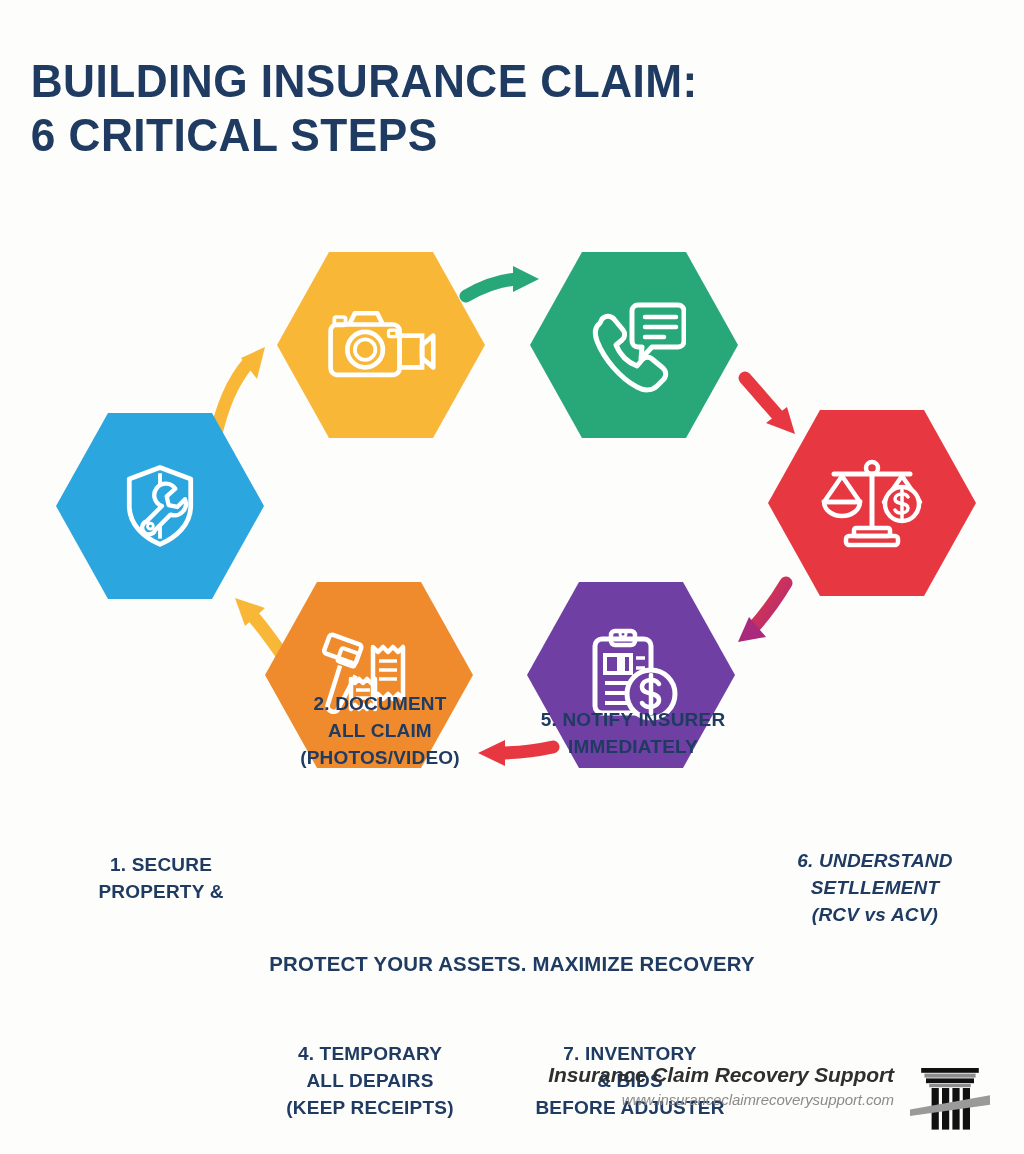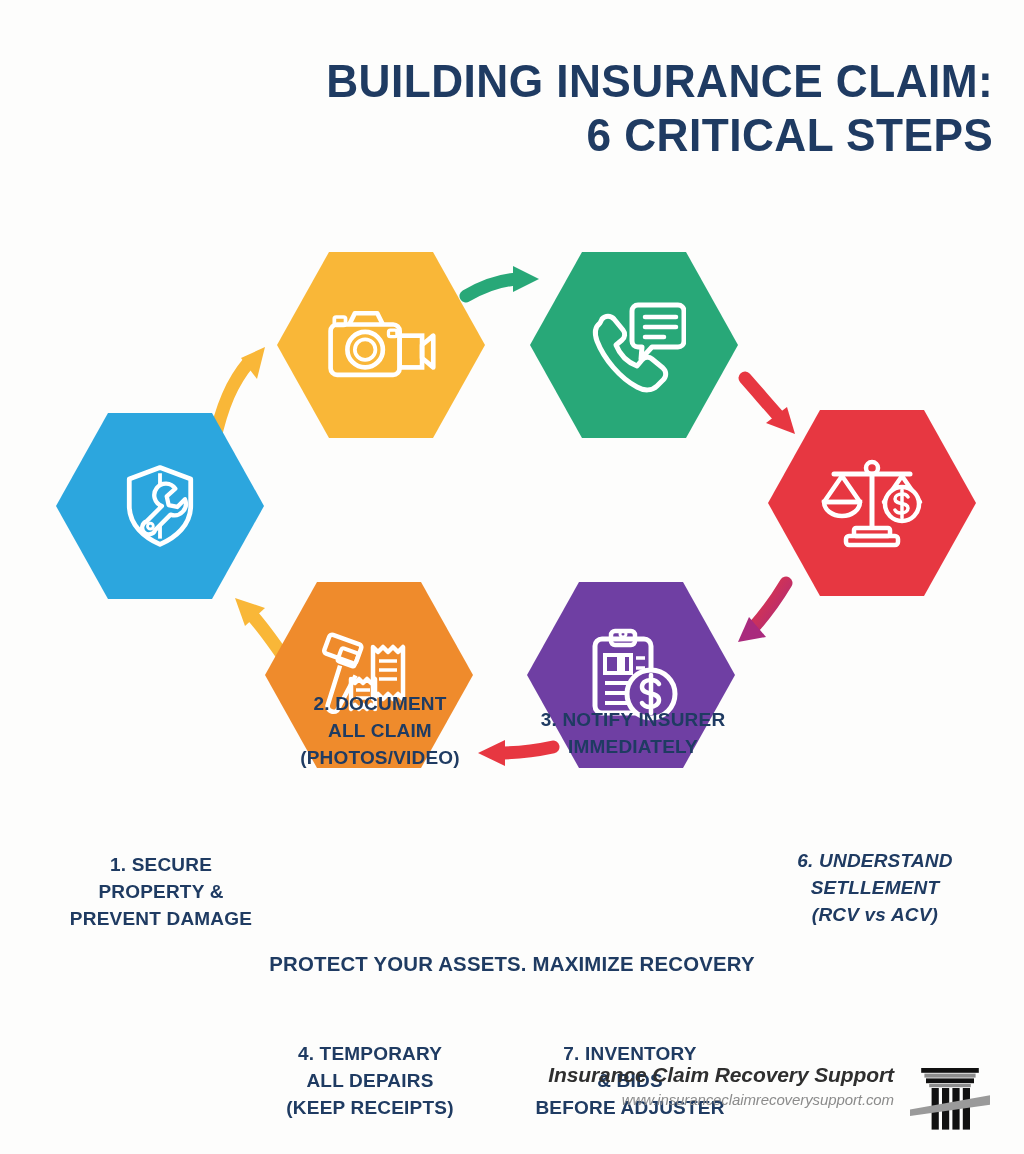--- a/index.html
+++ b/index.html
@@ -19,21 +19,21 @@
     inset: 0;
     background: #fdfdfc;
   }
 
   
   .title-block {
     position: absolute;
     top: 54px;
     left: 0;
     width: 1024px;
-    text-align: right;
+    text-align: left;
   }
   .title-line {
     font-size: 47px;
     line-height: 54px;
     font-weight: bold;
     color: #1f3b62;
     letter-spacing: 0.5px;
     font-family: "Liberation Sans", sans-serif;
     transform: scaleX(0.94);
   }
@@ -266,31 +266,30 @@
         <path d="M88 43 a6 5 0 0 0 -6 -3 c-4 0 -7 2 -7 5 c0 6 13 3 13 9 c0 3 -3 5 -7 5 a6 5 0 0 1 -6 -3" fill="none" stroke="#ffffff" stroke-width="3.5" stroke-linecap="round"></path>
         <line x1="82" y1="36" x2="82" y2="64" stroke="#ffffff" stroke-width="3.5" stroke-linecap="round"></line>
         <rect x="34" y="74" width="36" height="8" rx="2" fill="none" stroke="#ffffff" stroke-width="4.5"></rect>
         <rect x="26" y="82" width="52" height="9" rx="3" fill="none" stroke="#ffffff" stroke-width="4.5"></rect>
       </svg>
     </div>
 
     <div class="label label-1">
       <span>1. SECURE</span>
       <span>PROPERTY &amp;</span>
-      <span>PREVENT DAMAGE</span>
     </div>
 
     <div class="label label-2">
       <span>2. DOCUMENT</span>
       <span>ALL CLAIM</span>
       <span>(PHOTOS/VIDEO)</span>
     </div>
 
     <div class="label label-3">
-      <span>3. NOTIFY INSURER</span>
+      <span>5. NOTIFY INSURER</span>
       <span>IMMEDIATELY</span>
     </div>
 
     <div class="label label-4">
       <span>4. TEMPORARY</span>
       <span>ALL DEPAIRS</span>
       <span>(KEEP RECEIPTS)</span>
     </div>
 
     <div class="label label-5">

